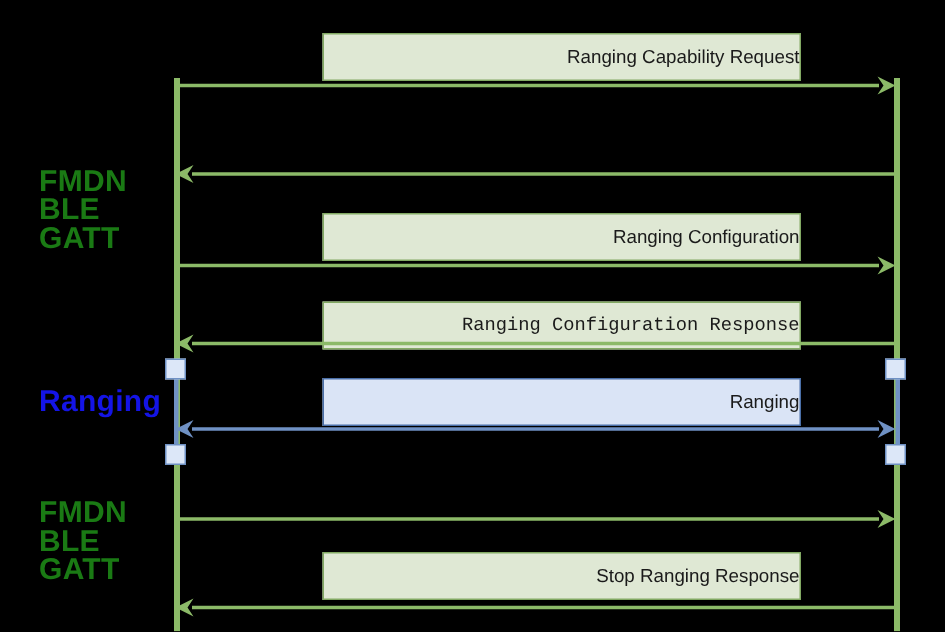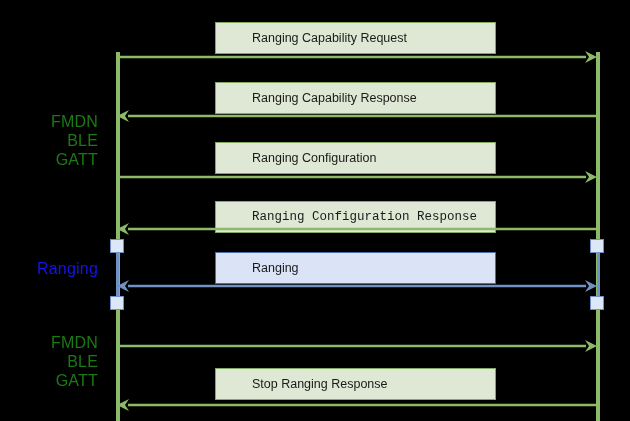--- a/index.html
+++ b/index.html
@@ -40,40 +40,40 @@
     width: 14px;
     height: 14px;
     background: #dce7f8;
     border: 1.3px solid #6f91c4;
     box-sizing: border-box;
   }
 
   
   .phase-label {
     position: absolute;
-    text-align: right;
+    text-align: left;
     line-height: 19px;
-    font-size: 16px;
-    font-weight: normal;
+    font-size: 20px;
+    font-weight: bold;
     letter-spacing: 0.2px;
     white-space: pre-line;
   }
   .phase-label.green { color: #1a7a14; }
   .phase-label.blue  { color: #1414e6; }
 
   
   .msg-box {
     position: absolute;
     left: 215px;
-    width: 281px;
+    width: 319px;
     height: 32px;
     box-sizing: border-box;
     display: flex;
     align-items: center;
-    justify-content: flex-start;
+    justify-content: flex-end;
     font-size: 12.5px;
     color: #1a1a1a;
     padding-left: 36px;
   }
   .msg-box.green {
     background: #dfe8d4;
     border: 1.2px solid #82a963;
   }
   .msg-box.blue {
     background: #dae4f6;
@@ -109,23 +109,20 @@
 BLE
 GATT</div>
     <div class="msg-box green" style="top: 22px;">
       <span>Ranging Capability Request</span>
     </div>
     <div class="arrow-wrap" style="top: 50px;">
       <svg width="482" height="14" viewBox="0 0 482 14">
         <line x1="2" y1="7" x2="470" y2="7" stroke="#8cba68" stroke-width="2.4"></line>
         <polygon points="481,7 469,1 473,7 469,13" fill="#8cba68"></polygon>
       </svg>
-    </div>
-    <div class="msg-box green" style="top: 82px;">
-      <span>Ranging Capability Response</span>
     </div>
     <div class="arrow-wrap" style="top: 109px;">
       <svg width="482" height="14" viewBox="0 0 482 14">
         <line x1="12" y1="7" x2="480" y2="7" stroke="#8cba68" stroke-width="2.4"></line>
         <polygon points="1,7 13,1 9,7 13,13" fill="#8cba68"></polygon>
       </svg>
     </div>
     <div class="msg-box green" style="top: 142px;">
       <span>Ranging Configuration</span>
     </div>

